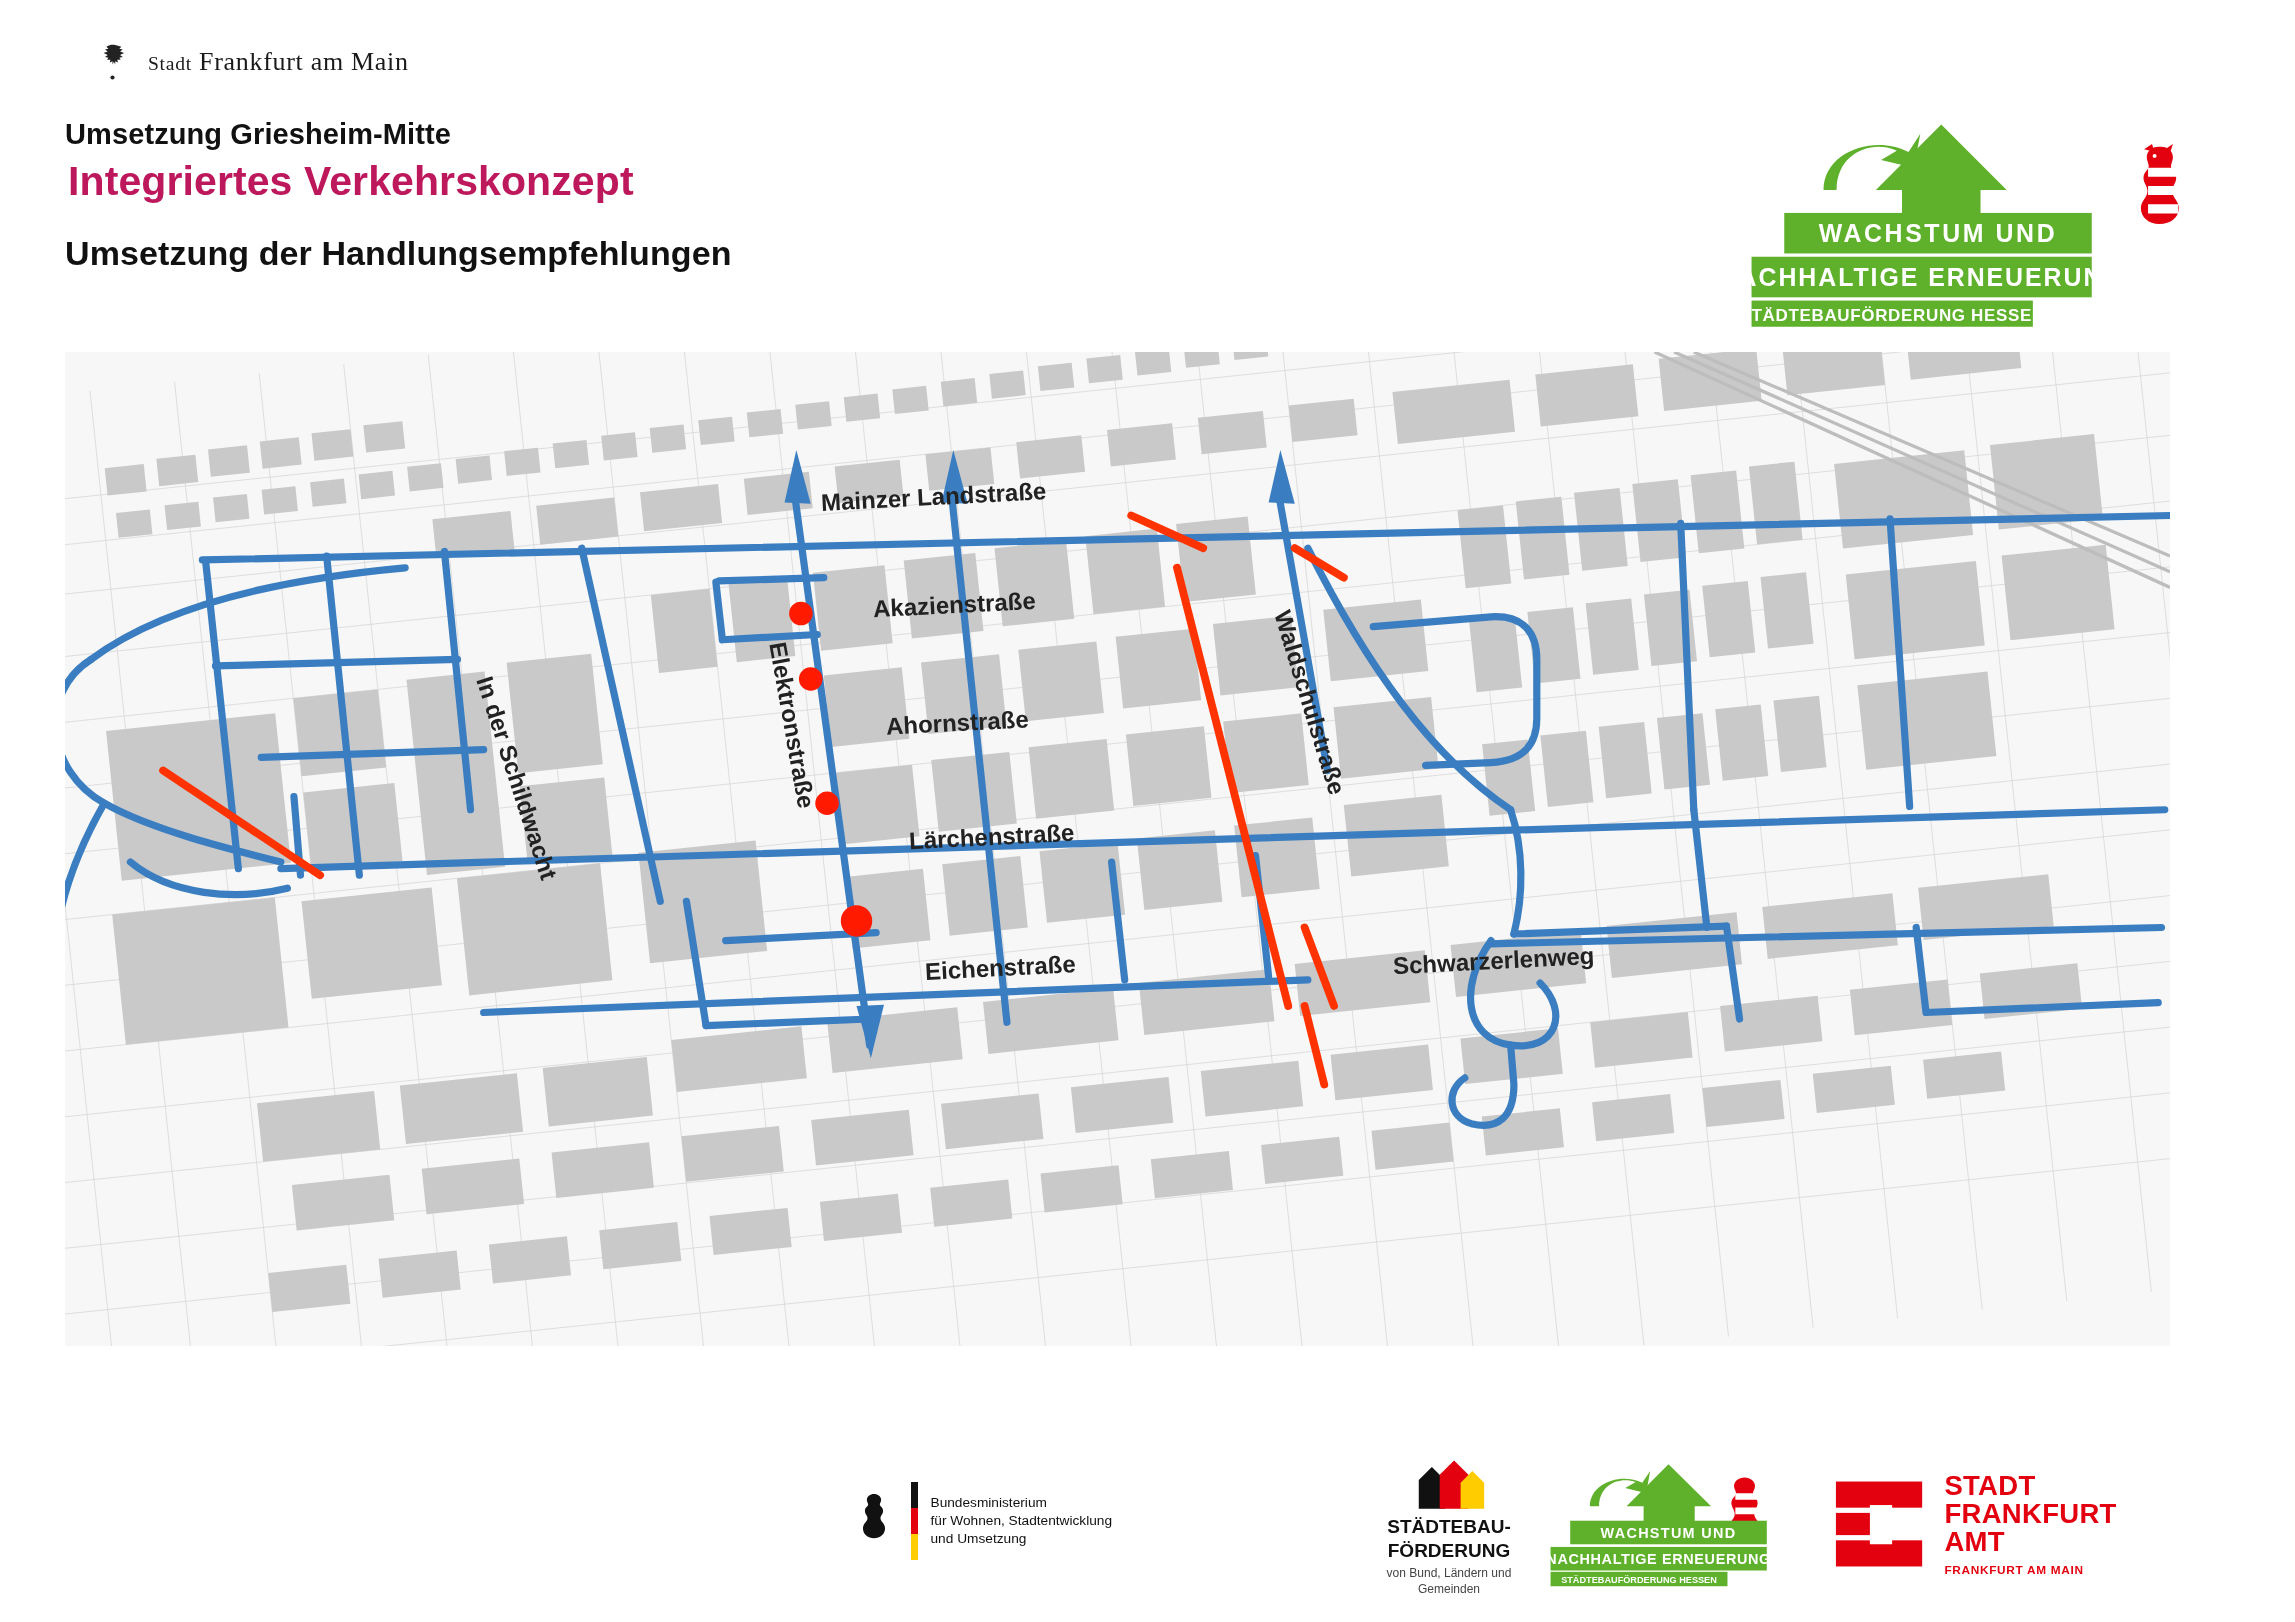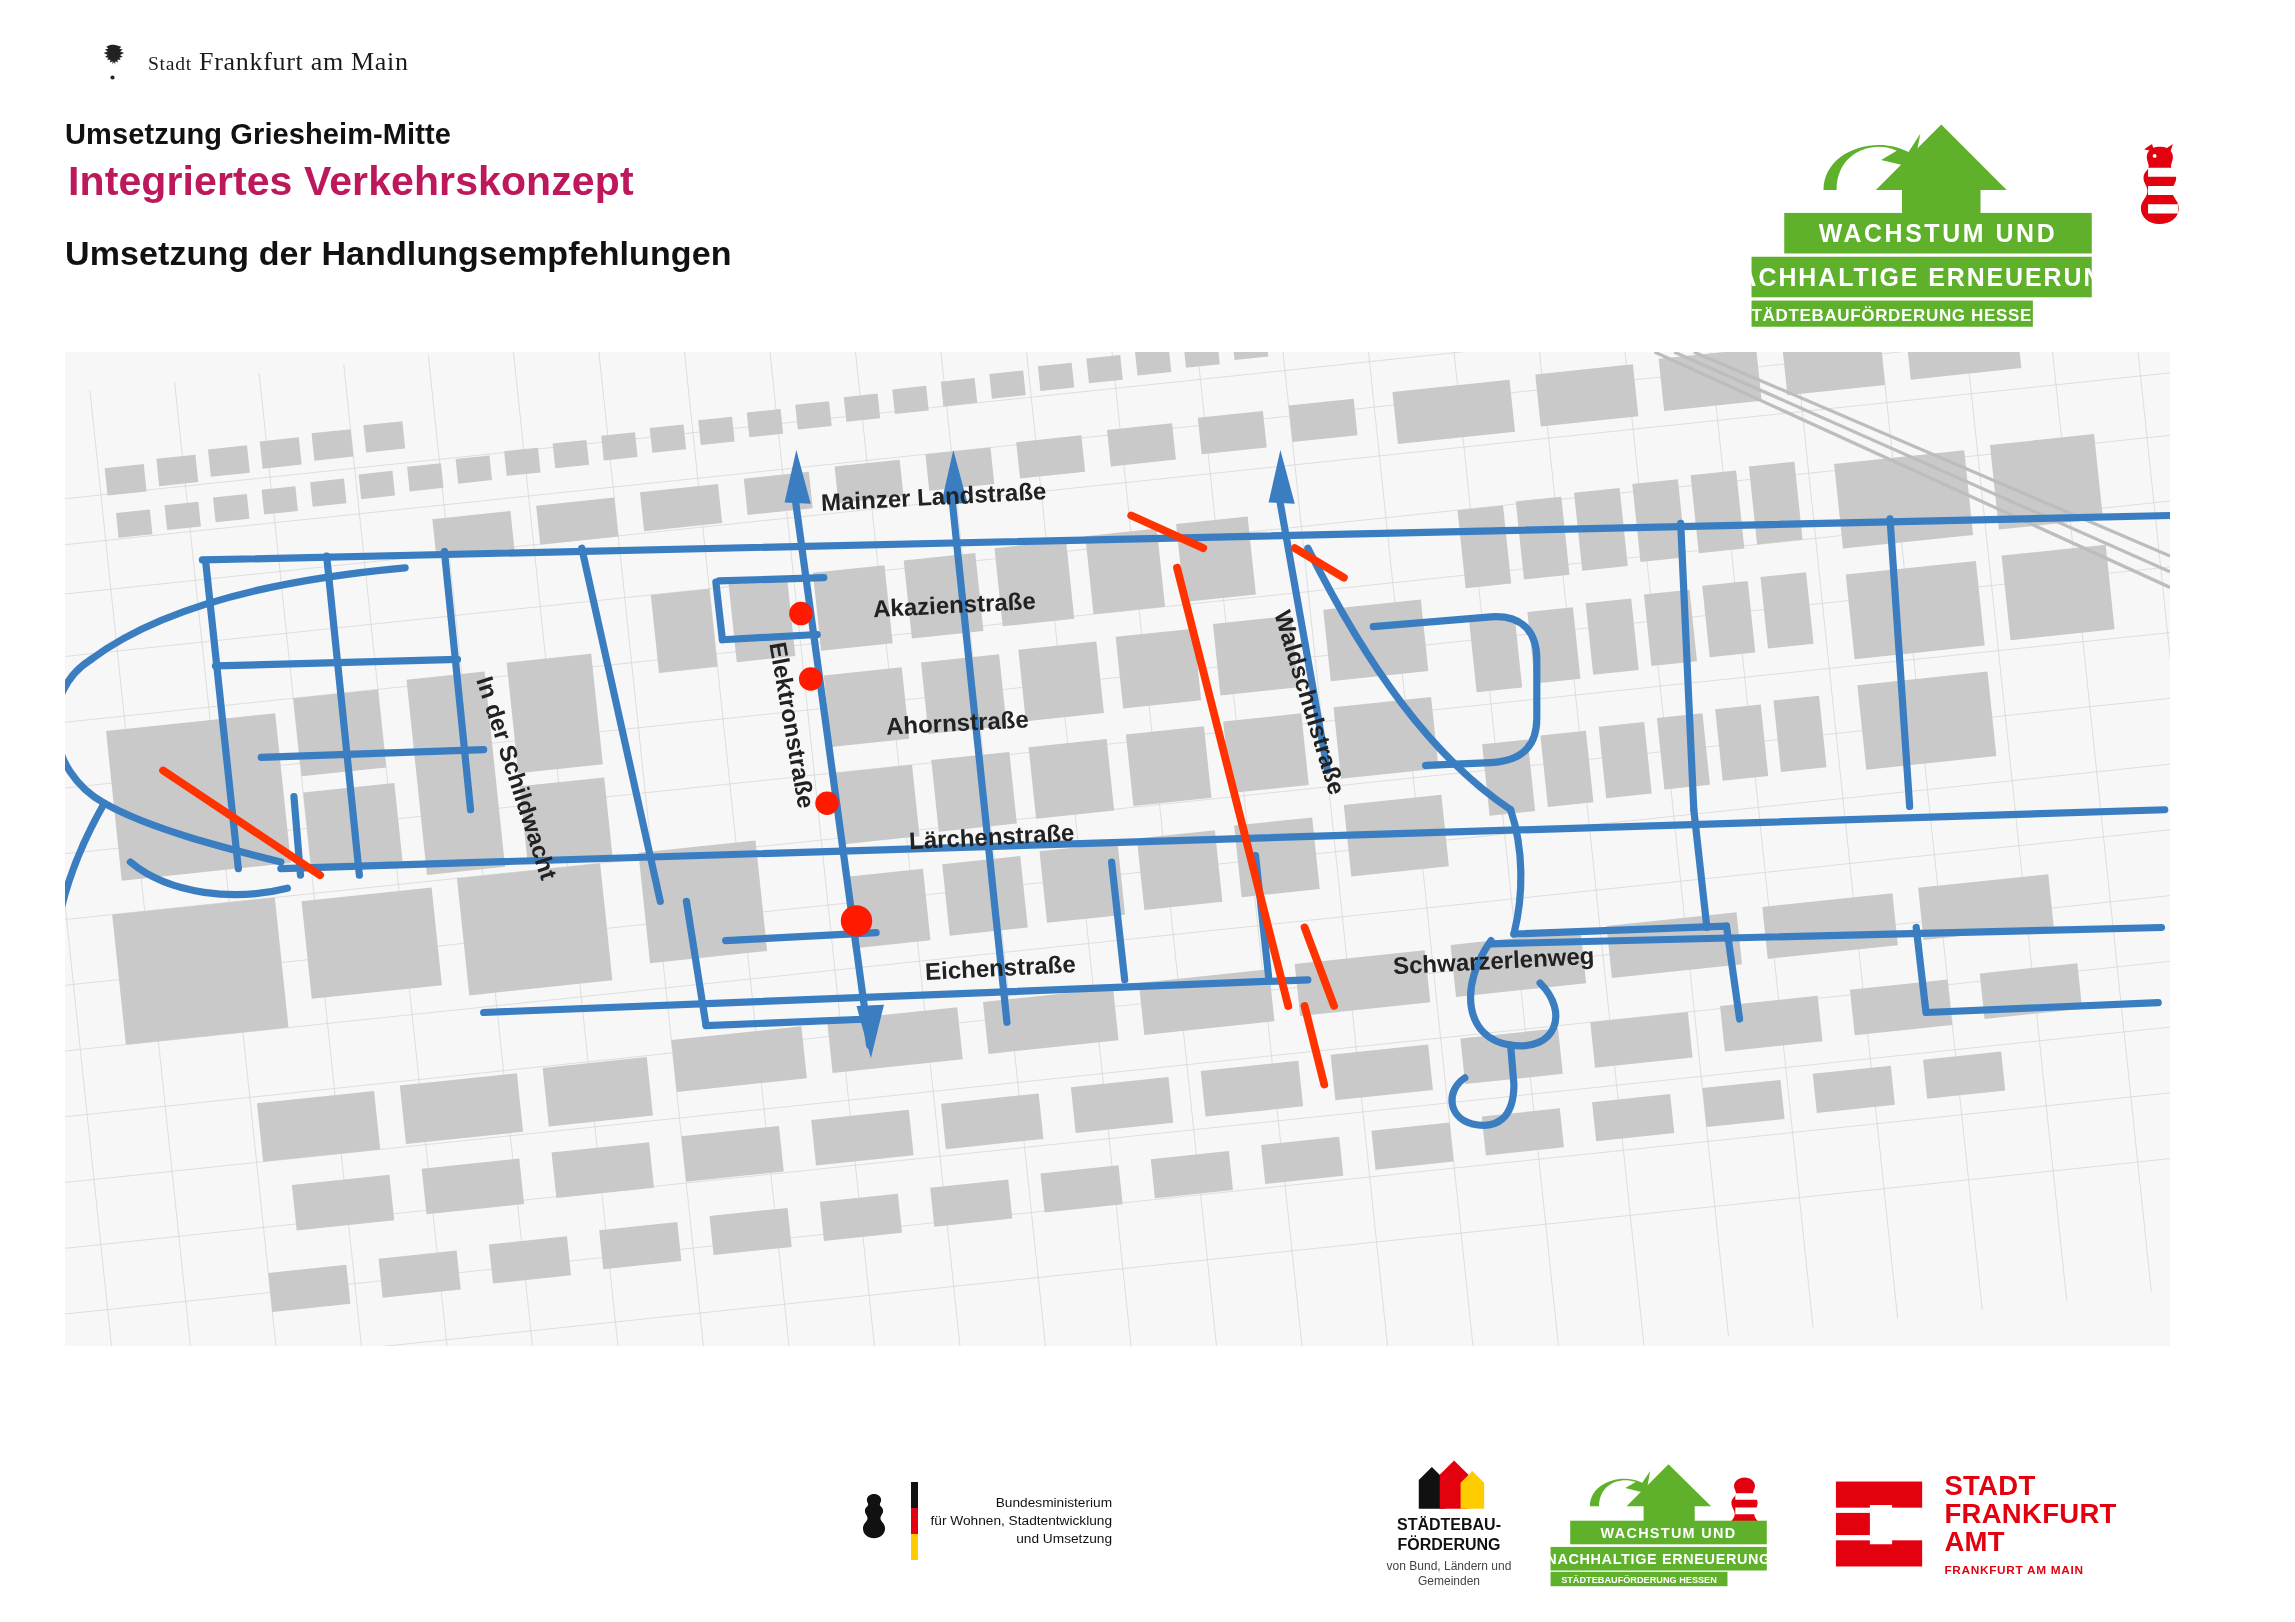--- a/index.html
+++ b/index.html
@@ -24,26 +24,26 @@
 
   
   #map{position:absolute;left:65px;top:352px;width:2105px;height:994px;background:#f4f4f4;overflow:hidden;border:0;}
   #map svg{display:block;width:100%;height:100%;}
   .street-label{position:absolute;font-size:24px;font-weight:bold;color:#222;white-space:nowrap;pointer-events:none;}
 
   
   #footer{position:absolute;left:0;top:1459px;width:2295px;height:150px;}
   .flogo{position:absolute;top:0;}
   #logo-bmwsb{left:850px;width:307px;height:124px;display:flex;align-items:center;gap:13px;}
-  #logo-bmwsb .txt{font-size:13.7px;line-height:1.3;color:#111;text-align:right;}
+  #logo-bmwsb .txt{font-size:13.7px;line-height:1.3;color:#111;}
   #logo-bmwsb .bar{width:6.5px;height:79px;display:flex;flex-direction:column;}
   #logo-hessen{left:1213px;width:118px;height:131px;text-align:center;}
   #logo-hessen .hname{font-size:17.7px;font-weight:bold;color:#0f4ba0;letter-spacing:1.3px;margin-bottom:3.9px;}
   #logo-staedtebau{left:1377px;width:144px;height:131px;text-align:center;}
-  #logo-staedtebau .sname{font-size:16px;font-weight:bold;color:#111;line-height:1.25;margin-top:3.9px;}
+  #logo-staedtebau .sname{font-size:19px;font-weight:bold;color:#111;line-height:1.25;margin-top:3.9px;}
   #logo-staedtebau .ssub{font-size:12px;color:#444;margin-top:3.9px;line-height:1.3;}
   #logo-wachstum{left:1544px;width:249px;height:131px;}
   #logo-stadtplanung{left:1832px;width:340px;height:131px;display:flex;align-items:center;gap:14.4px;}
   #logo-stadtplanung .spname{font-size:27.5px;font-weight:bold;color:#e3000f;line-height:1.02;letter-spacing:0.3px;}
   #logo-stadtplanung .spsub{font-size:11.8px;font-weight:bold;color:#e3000f;margin-top:6.5px;letter-spacing:0.7px;}
 </style>
 </head>
 <body>
 
 <div id="city-logo">

